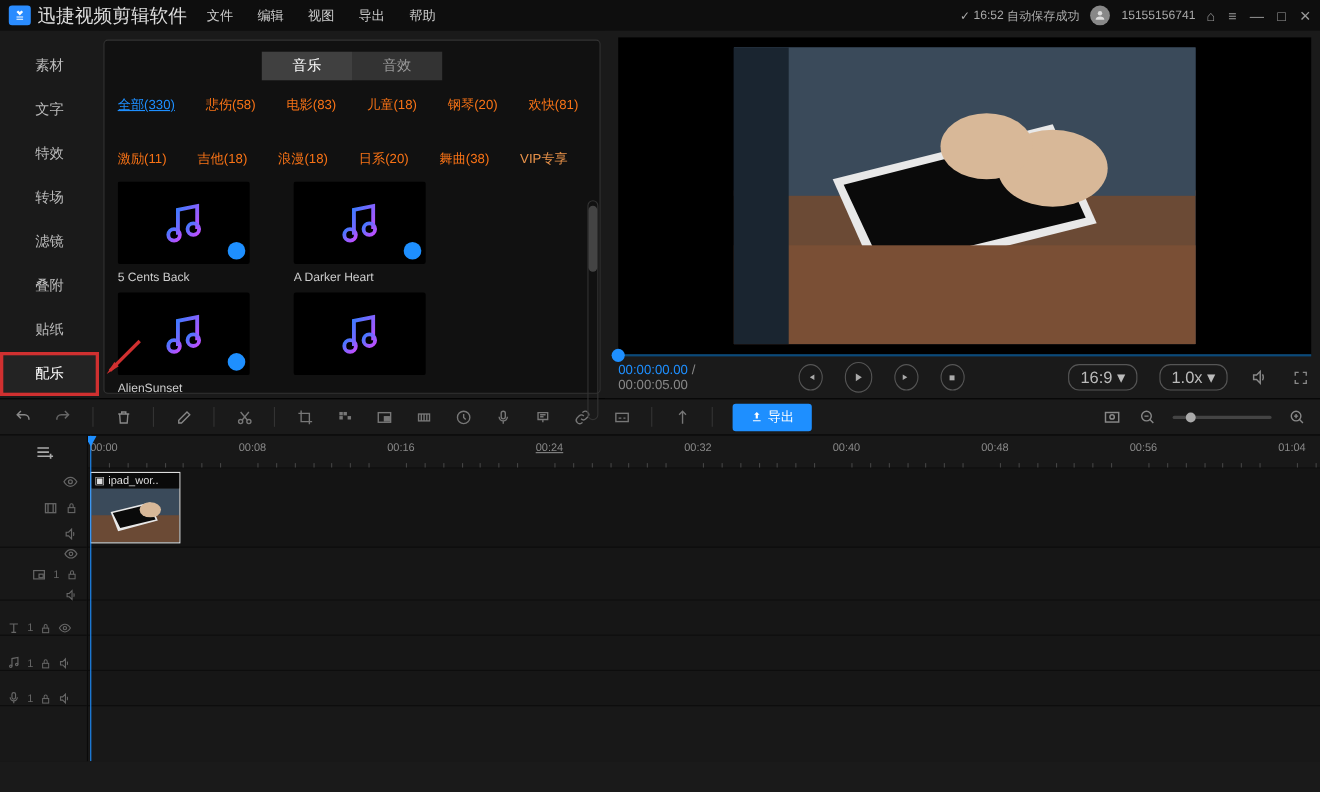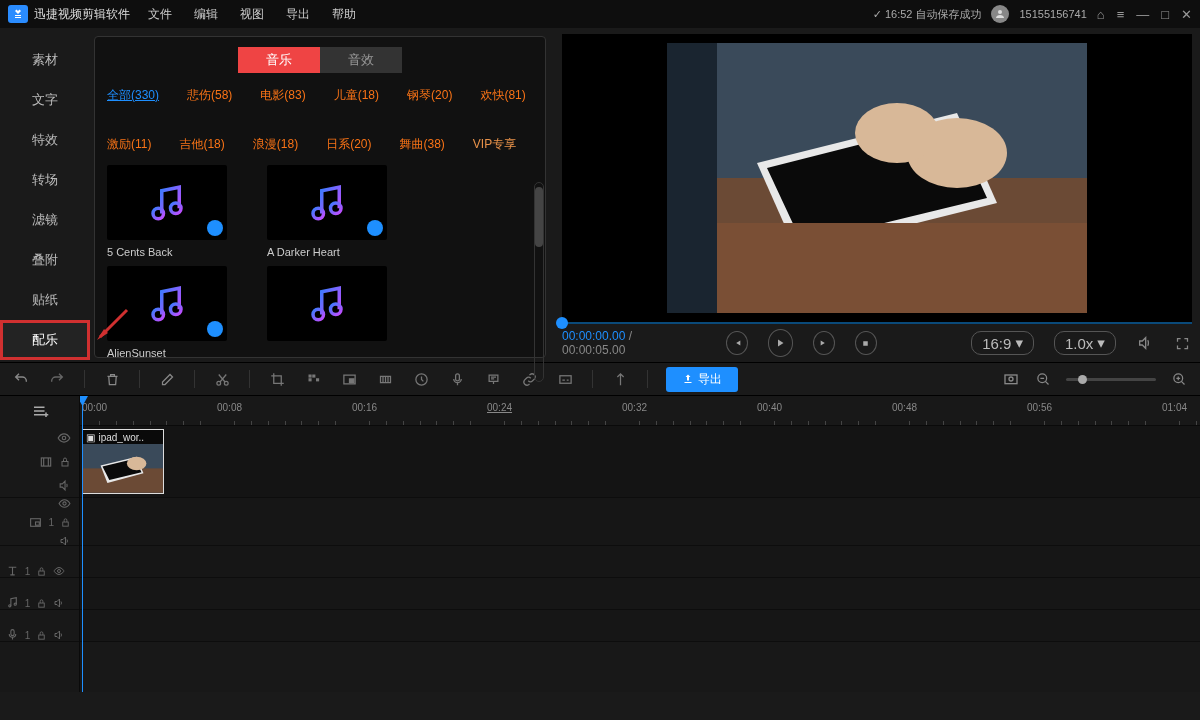--- a/index.html
+++ b/index.html
@@ -2,21 +2,21 @@
 <html><head>
 <meta charset="utf-8">
 <style>
 * { margin:0; padding:0; box-sizing:border-box; font-family:"Microsoft YaHei",Arial,sans-serif; user-select:none; }
 body { width:1200px; height:720px; background:#1a1a1a; color:#a8a8a8; font-size:12px; overflow:hidden; position:relative; }
 
 
 .titlebar { height:28px; background:#0e0e0e; display:flex; align-items:center; padding:0 8px; }
 .app-logo { width:20px; height:18px; background:#2a8cff; border-radius:3px; display:flex; align-items:center; justify-content:center; margin-right:6px; }
 .app-logo svg { width:12px; height:12px; }
-.app-title { color:#ddd; font-size:12px; margin-right:18px; }
+.app-title { color:#ddd; font-size:17px; margin-right:18px; }
 .menubar { display:flex; gap:22px; }
 .menubar span { color:#ccc; font-size:12px; cursor:pointer; }
 .titlebar-right { margin-left:auto; display:flex; align-items:center; gap:10px; color:#aaa; font-size:11px; }
 .titlebar-right .status { display:flex; align-items:center; gap:3px; }
 .avatar { width:18px; height:18px; border-radius:50%; background:#888; display:flex; align-items:center; justify-content:center; }
 .win-btns { display:flex; gap:12px; }
 .win-btns span { cursor:pointer; font-size:13px; color:#999; }
 
 
 .upper { display:flex; height:334px; }
@@ -27,21 +27,21 @@
 .side-item.active { background:#232323; color:#fff; position:relative; }
 .side-item.highlighted { border:3px solid #d03030; }
 
 
 .red-arrow { position:absolute; left:92px; top:305px; pointer-events:none; }
 
 
 .library { flex:0 0 452px; background:#111; border:1px solid #333; border-radius:4px; margin:8px 4px 4px 4px; padding:10px 12px 0 12px; display:flex; flex-direction:column; position:relative; }
 .lib-tabs { display:flex; justify-content:center; gap:0; margin-bottom:14px; }
 .lib-tab { padding:4px 28px; font-size:13px; cursor:pointer; background:#333; color:#999; }
-.lib-tab.active { background:#ef4444; color:#fff; }
+.lib-tab.active { background:#404040; color:#fff; }
 .categories { display:flex; flex-wrap:wrap; gap:32px 28px; font-size:12px; margin-bottom:12px; }
 .cat { color:#f97316; cursor:pointer; white-space:nowrap; }
 .cat.active { color:#1e8fff; text-decoration:underline; }
 .cat.vip { color:#e8924a; }
 .lib-grid { display:flex; flex-wrap:wrap; gap:8px 20px; overflow:hidden; }
 .lib-item { width:140px; }
 .lib-thumb { width:120px; height:75px; background:#000; border-radius:2px; display:flex; align-items:center; justify-content:center; position:relative; }
 .lib-thumb svg.note { width:42px; height:42px; }
 .dl-badge { position:absolute; bottom:4px; right:4px; width:16px; height:16px; background:#1e8fff; border-radius:50%; display:flex; align-items:center; justify-content:center; }
 .lib-name { margin-top:6px; font-size:11px; color:#ccc; }

